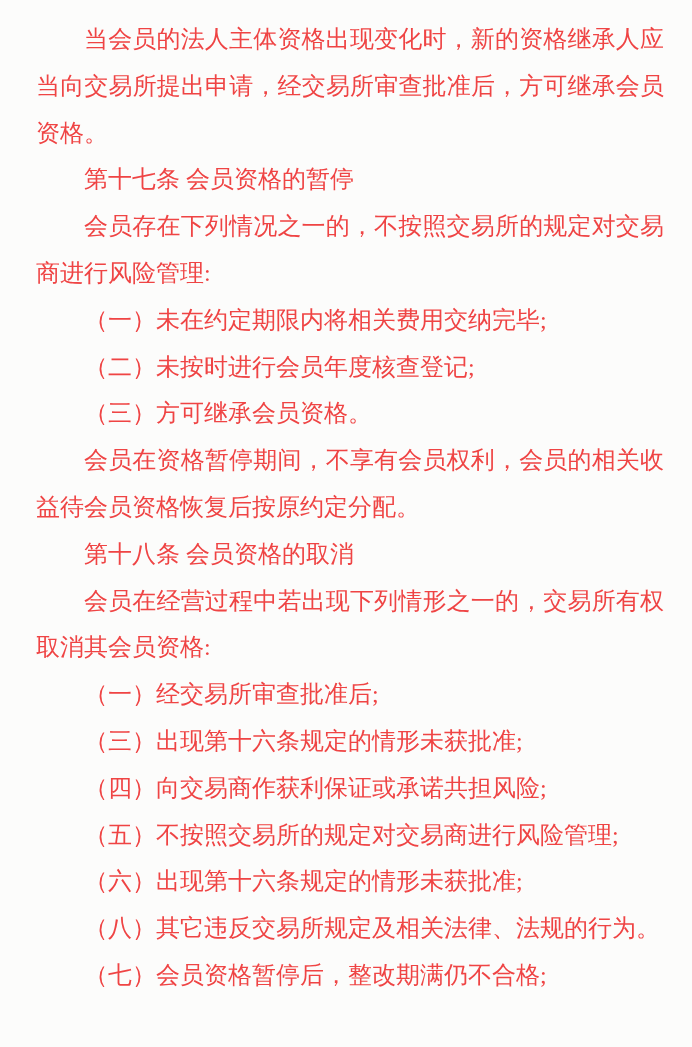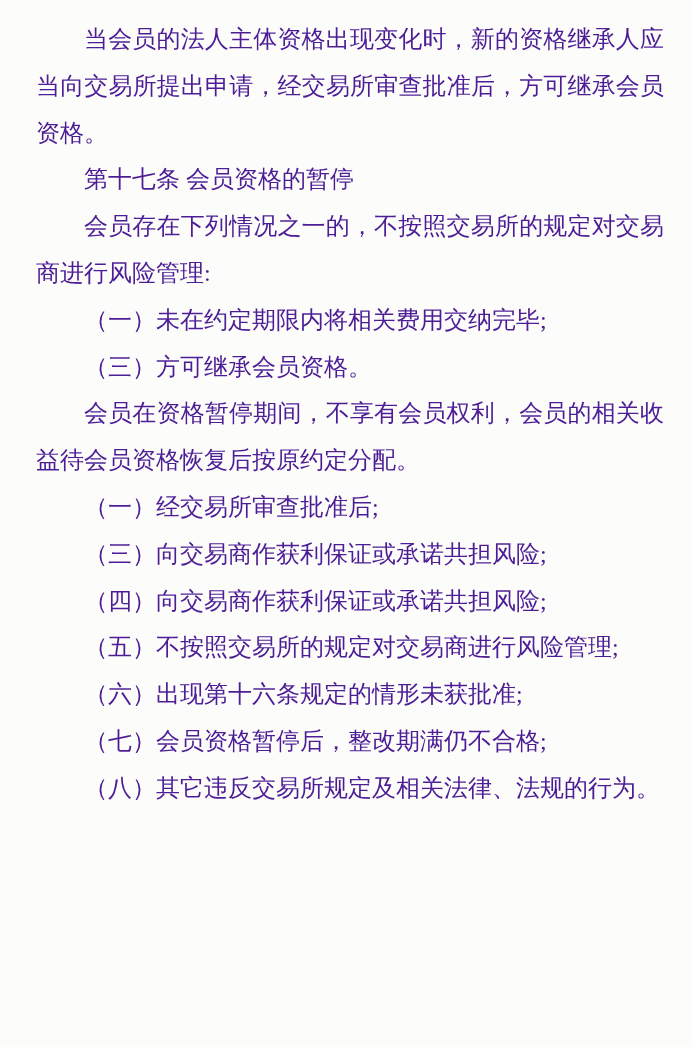--- a/index.html
+++ b/index.html
@@ -13,21 +13,21 @@
     height: 1047px;
     background: #fcfcfb;
     overflow: hidden;
     font-family: "Liberation Serif", "DejaVu Serif", serif;
   }
   .doc-body {
     position: absolute;
     left: 36px;
     top: 16px;
     width: 628px;
-    color: #4c1d95;
+    color: #ef4444;
     font-size: 24px;
     line-height: 46.8px;
     letter-spacing: 0;
   }
   .doc-body p {
     margin: 0;
     padding: 0;
     text-indent: 2em;
     text-align: justify;
     text-align-last: left;
@@ -39,23 +39,26 @@
 </style>
 </head>
 <body>
 
 <div class="page">
   <div class="doc-body" id="doc-body">
       <p class="paragraph">当会员的法人主体资格出现变化时，新的资格继承人应当向交易所提出申请，经交易所审查批准后，方可继承会员资格。</p>
       <p class="heading">第十七条 会员资格的暂停</p>
       <p class="paragraph">会员存在下列情况之一的，不按照交易所的规定对交易商进行风险管理:</p>
       <p class="list-item">（一）未在约定期限内将相关费用交纳完毕;</p>
+      <p class="list-item">（二）未按时进行会员年度核查登记;</p>
       <p class="list-item">（三）方可继承会员资格。</p>
       <p class="paragraph">会员在资格暂停期间，不享有会员权利，会员的相关收益待会员资格恢复后按原约定分配。</p>
+      <p class="heading">第十八条 会员资格的取消</p>
+      <p class="paragraph">会员在经营过程中若出现下列情形之一的，交易所有权取消其会员资格:</p>
       <p class="list-item">（一）经交易所审查批准后;</p>
-      <p class="list-item">（三）向交易商作获利保证或承诺共担风险;</p>
+      <p class="list-item">（三）出现第十六条规定的情形未获批准;</p>
       <p class="list-item">（四）向交易商作获利保证或承诺共担风险;</p>
       <p class="list-item">（五）不按照交易所的规定对交易商进行风险管理;</p>
       <p class="list-item">（六）出现第十六条规定的情形未获批准;</p>
+      <p class="list-item">（八）其它违反交易所规定及相关法律、法规的行为。</p>
       <p class="list-item">（七）会员资格暂停后，整改期满仍不合格;</p>
-      <p class="list-item">（八）其它违反交易所规定及相关法律、法规的行为。</p>
     </div>
 </div>
 
 </body></html>

